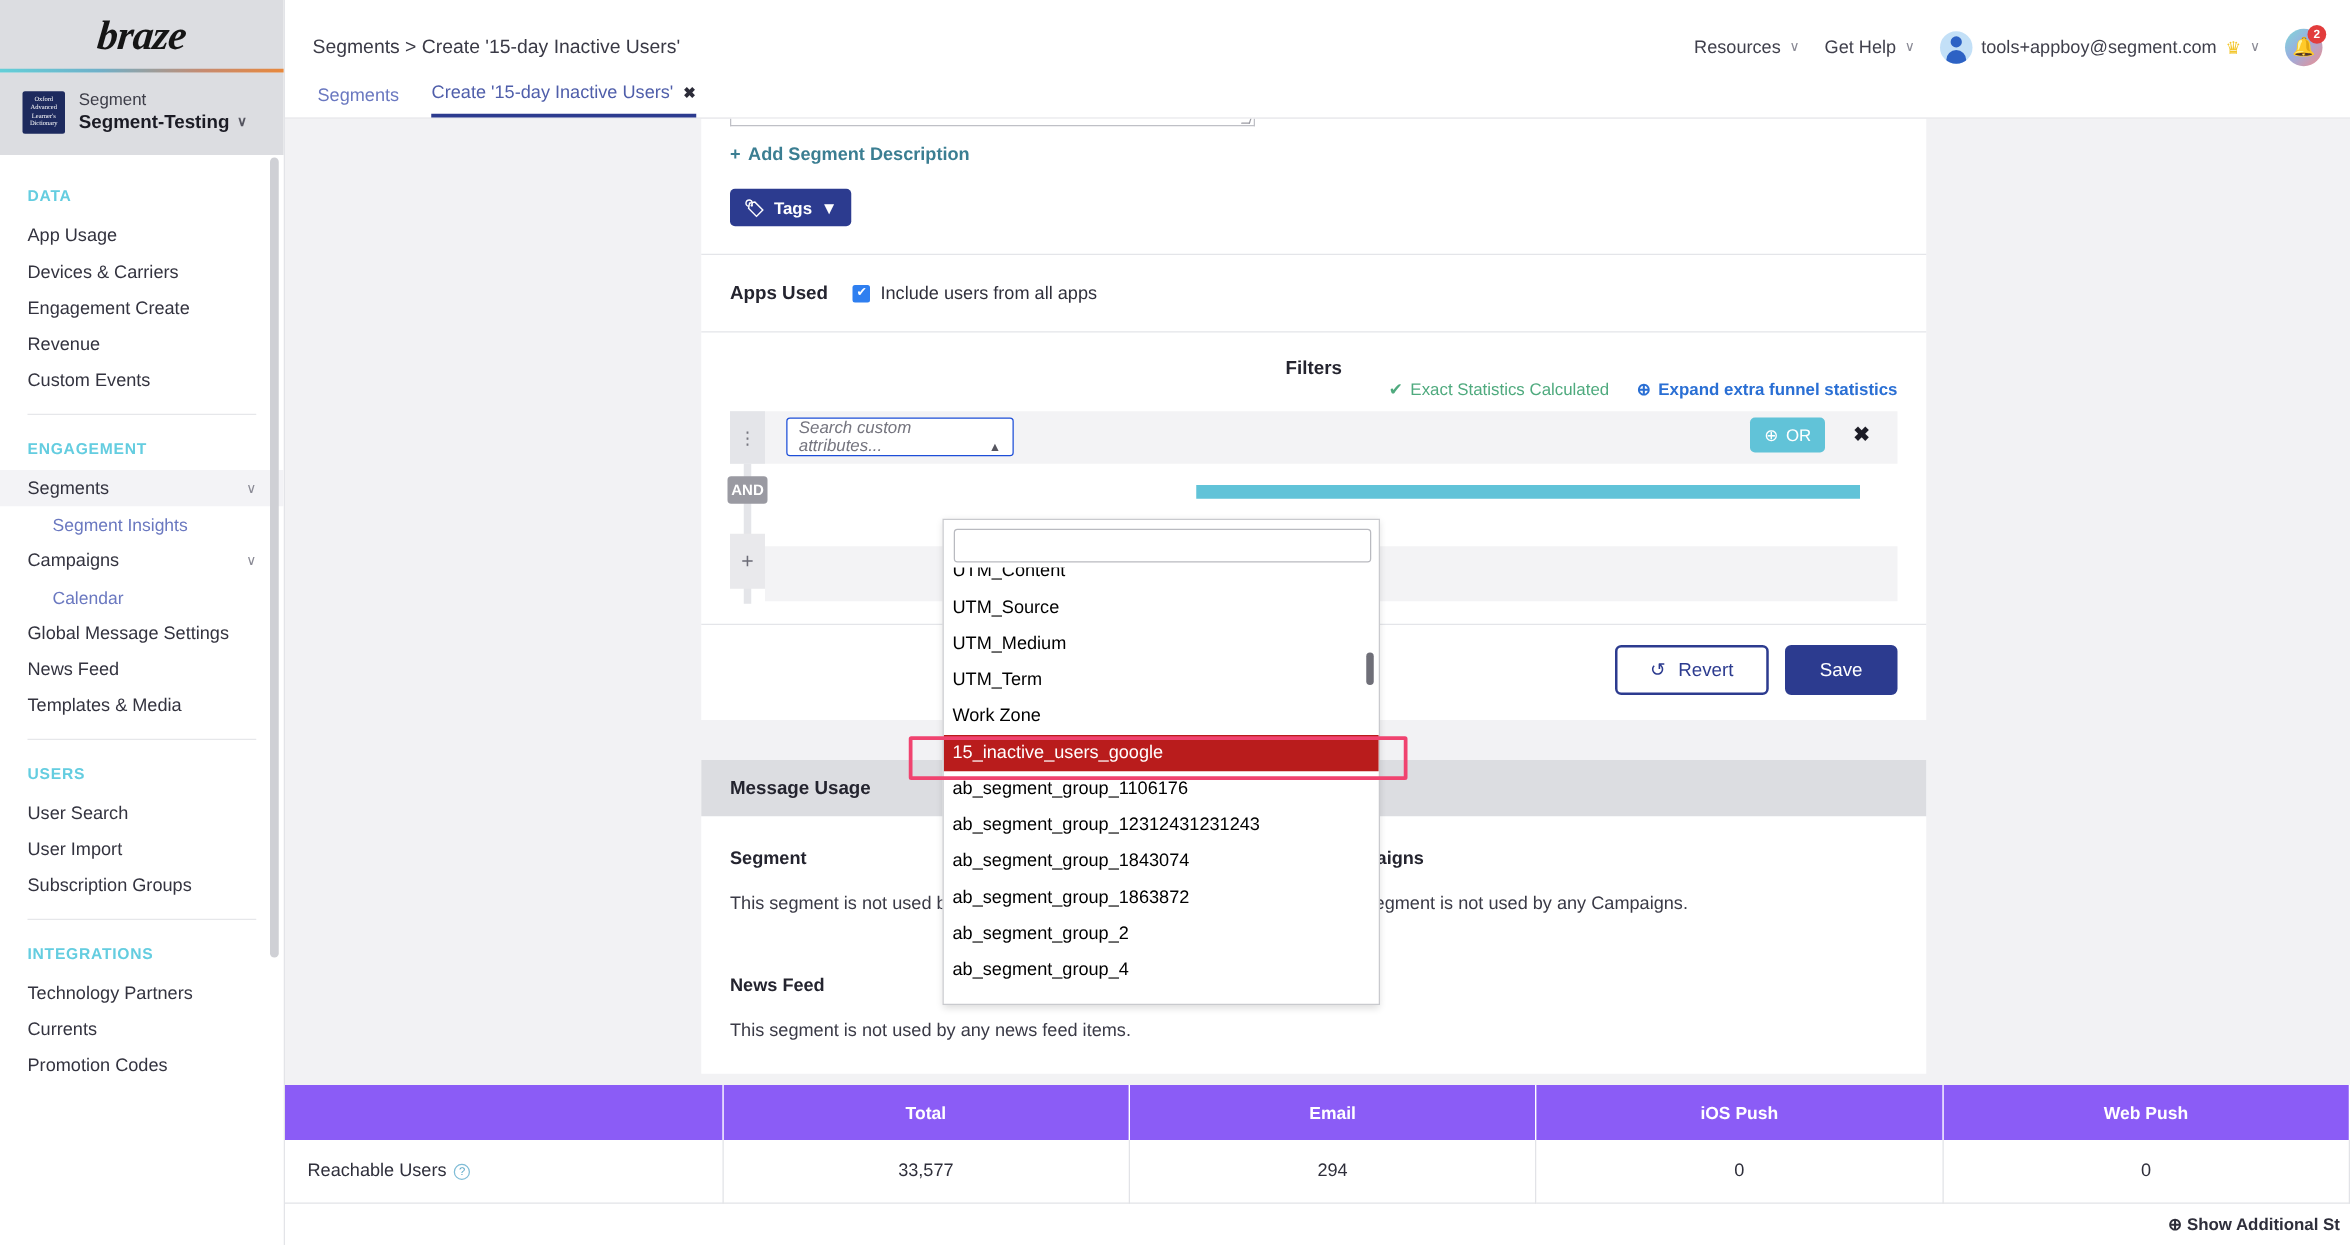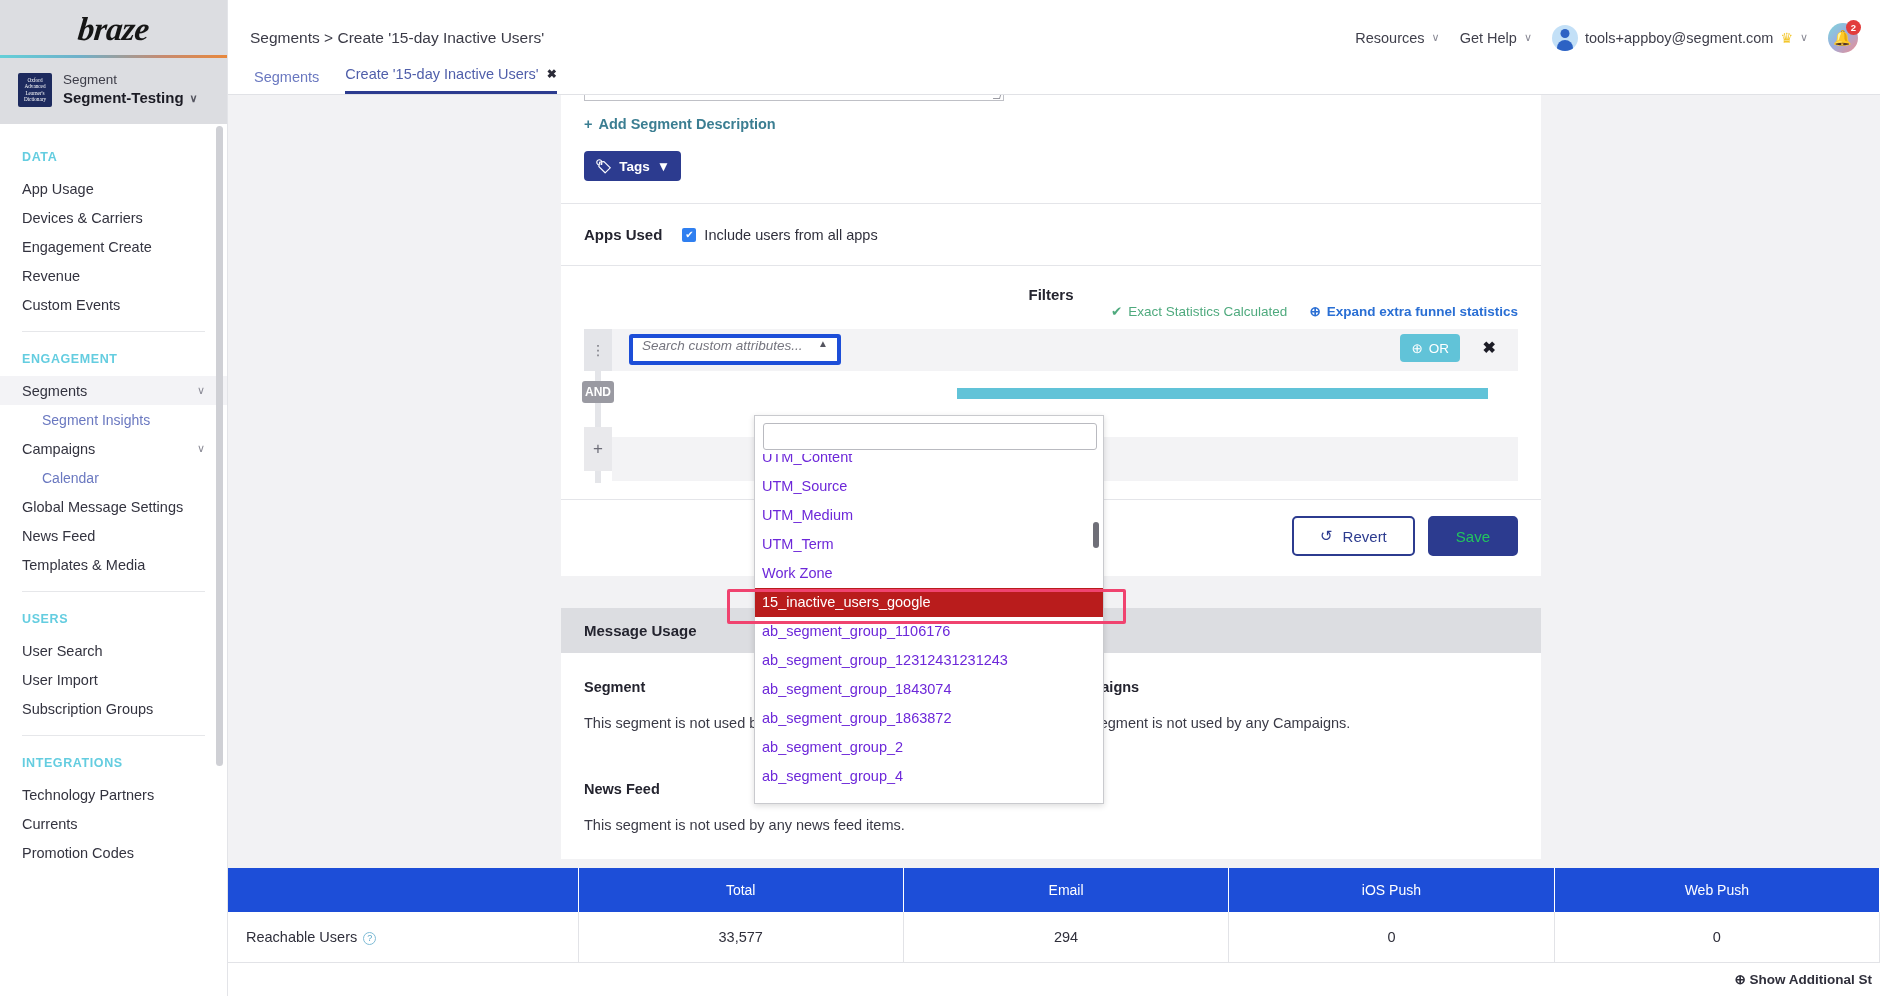--- a/index.html
+++ b/index.html
@@ -180,22 +180,22 @@
     background: #f3f3f5; display: flex; align-items: flex-start;
     height: 42px; position: relative;
   }
   .drag-handle {
     width: 28px; align-self: stretch; background: #e4e5e9;
     display: flex; align-items: center; justify-content: center;
     color: #76767f; font-size: 14px; letter-spacing: 0; cursor: grab;
   }
   .select-box {
     margin-left: 17px; margin-top: 5px;
-    width: 212px; height: 31px; background: #fff; border: 4px solid #1d4ed8;
-    border-radius: 3px; display: flex; align-items: flex-start;
+    width: 182px; height: 31px; background: #fff; border: 1px solid #1d4ed8;
+    border-radius: 3px; display: flex; align-items: flex-end;
     padding: 0 9px; font-size: 13.5px; color: #75757f; font-style: italic;
     justify-content: space-between; cursor: pointer;
   }
   .select-box .up { font-style: normal; color: #55555f; font-size: 10px; }
   .or-btn {
     position: absolute; right: 58px; top: 5px;
     background: #61c3d8; color:#fff; border-radius: 4px;
     font-size: 13.5px; padding: 6px 11px; display:flex; align-items:center; gap:6px; cursor:pointer;
   }
   .close-x {
@@ -227,21 +227,21 @@
 
   .action-row {
     display: flex; justify-content: flex-end; gap: 13px;
     padding: 16px 23px 20px 23px; border-top: 1px solid #e4e5e9;
   }
   .btn {
     font-size: 15px; border-radius: 5px; padding: 9px 26px; cursor: pointer;
     display: inline-flex; align-items: center; gap: 10px;
   }
   .btn-outline { background: #fff; color: #2c3b8f; border: 2px solid #2c3b8f; font-weight: 400;}
-  .btn-primary { background: #2c3b8f; color: #22c55e; border: 2px solid #2c3b8f; }
+  .btn-primary { background: #2c3b8f; color: #ffffff; border: 2px solid #2c3b8f; }
 
   .usage-card {
     position: absolute; left: 333px; top: 513px; width: 980px; background: #fff;
   }
   .usage-head {
     background: #dcdde1; padding: 14px 23px; font-weight: 700; font-size: 15px; color: #24242f;
   }
   .usage-body { padding: 26px 23px 26px 23px; position: relative; min-height: 206px; }
   .usage-col-l { position:absolute; left:23px; top: 26px; width: 440px;}
   .usage-col-r { position:absolute; left: 500px; top: 26px; width: 440px;}
@@ -249,21 +249,21 @@
   .usage-p { font-size: 14.5px; color: #3a3a46; margin-top: 20px; }
   .usage-nf { position: absolute; left: 23px; top: 128px; width: 700px;}
 
   
   .stats {
     position: absolute; left: 228px; bottom: 0; right: 0;
     background: #fff;
   }
   .stats-table { width: 100%; border-collapse: collapse; table-layout: fixed; }
   .stats-table th {
-    background: #1d4ed8; color: #fff; font-size: 14px; font-weight: 400;
+    background: #8b5cf6; color: #fff; font-size: 14px; font-weight: 700;
     padding: 14px 0; border-right: 1px solid #fff; text-align: center;
   }
   .stats-table th.blank { width: 350px; }
   .stats-table td {
     font-size: 14.5px; color: #2f2f3b; padding: 17px 0; text-align: center;
     border-right: 1px solid #e2e3e7; border-bottom: 1px solid #e2e3e7;
   }
   .stats-table td.firstcol { text-align: left; padding-left: 18px; }
   .qmark {
     display:inline-flex; align-items:center; justify-content:center;
@@ -280,21 +280,21 @@
     position: absolute; left: 526px; top: 320px; width: 350px;
     background: #fff; border: 1px solid #c9cace;
     box-shadow: 0 2px 6px rgba(0,0,0,.14); z-index: 60;
   }
   .dd-search {
     margin: 7px 8px 4px 8px; height: 27px; border: 1px solid #b9bac0;
     border-radius: 3px; background: #fff;
   }
   .dd-list { position: relative; height: 349px; overflow: hidden; }
   .dd-item {
-    padding: 6px 0 7px 7px; font-size: 14.5px; color: #6d28d9; cursor: pointer;
+    padding: 6px 0 7px 7px; font-size: 14.5px; color: #000000; cursor: pointer;
     white-space: nowrap;
   }
   .dd-item.clipped { margin-top: -11px; }
   .dd-item.selected { background: #b91c1c; color: #fff; }
   .dd-scroll {
     position: absolute; right: 4px; top: 68px; width: 6px; height: 26px;
     background: #6f6f78; border-radius: 3px;
   }
   .highlight-box {
     position: absolute; left: 499px; top: 494px; width: 399px; height: 35px;

